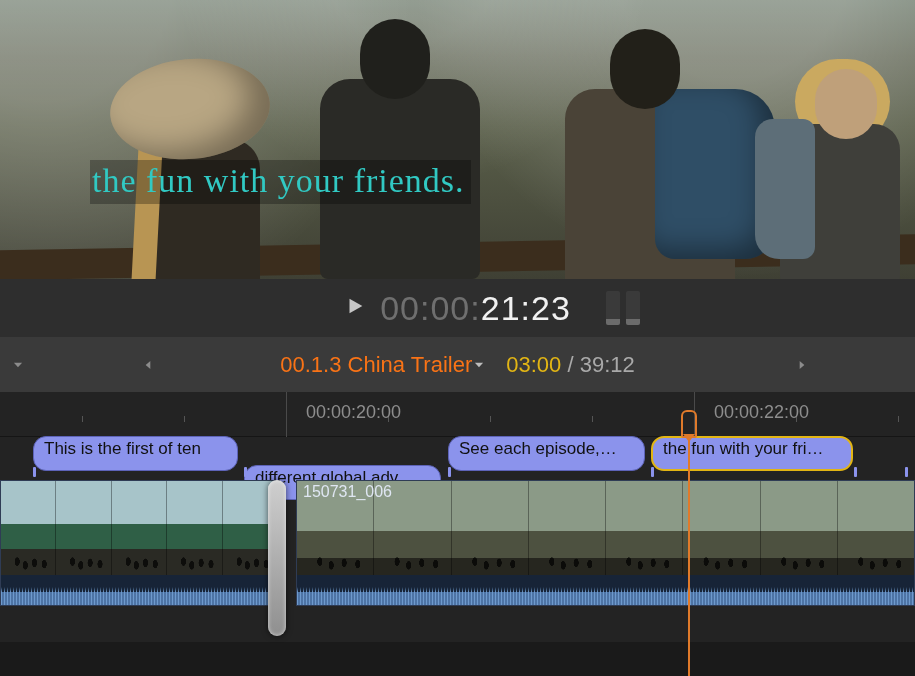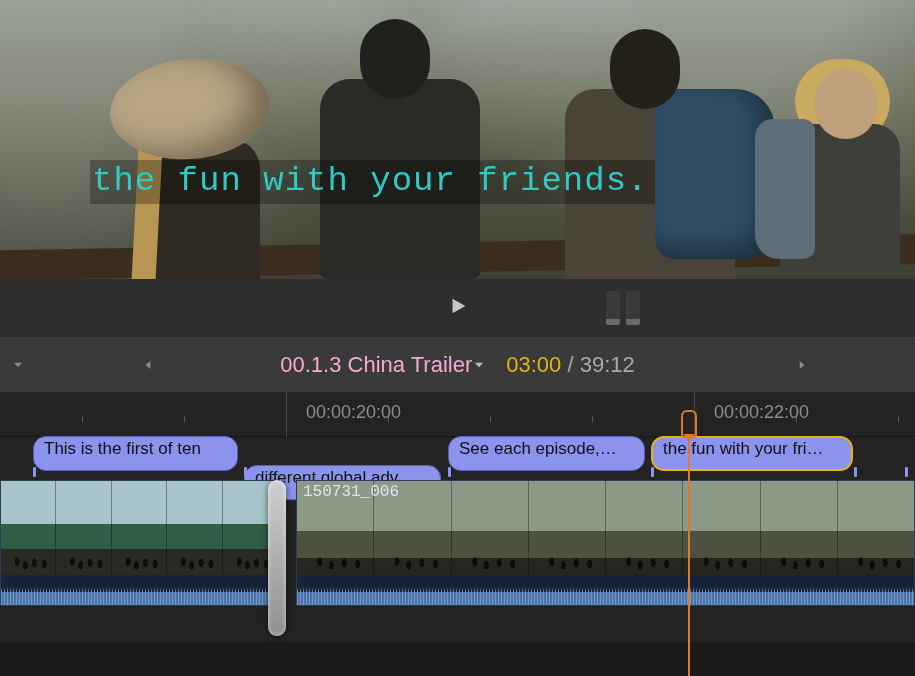--- a/index.html
+++ b/index.html
@@ -42,21 +42,21 @@
   .s3 .pack { position:absolute; left:115px; top:60px; width:120px; height:170px; background:#2f4e66; border-radius:20px 40px 30px 20px; box-shadow: inset -14px -10px 28px rgba(0,0,0,.4);}
   .s4 .head { position:absolute; left:55px; top:10px; width:62px; height:70px; border-radius:34px; background:#bfa07a;}
   .s4 .hair { position:absolute; left:35px; top:0; width:95px; height:85px; border-radius:50px; background:#caa960;}
   .s4 .torso{ position:absolute; left:20px; top:65px; width:120px; height:160px; background:#3f3f3a; border-radius:26px 26px 8px 8px;}
   .s4 .pack { position:absolute; left:-5px; top:60px; width:60px; height:140px; background:#5d6e78; border-radius:18px 12px 12px 24px;}
 
   .caption {
     position: absolute;
     left: 90px;
     bottom: 75px;
-    font-family: Liberation Mono, monospace;
+    font-family: Liberation Serif, serif;
     font-size: 34px;
     letter-spacing: 1px;
     color: #31c9c3;
     background: rgba(0,0,0,0.28);
     padding: 2px 6px 4px 2px;
     white-space: nowrap;
   }
 
   
   .transport {
@@ -83,21 +83,21 @@
     width: 100%;
     background: #3a3a3a;
     display:flex; align-items:center;
   }
   .projectbar .chev { color:#7d7d7d; width:16px; display:flex; justify-content:center;}
   .projectbar .chev svg{ width:14px; height:14px; fill:#8c8c8c;}
   .projectbar .dd { position:absolute; left:10px; }
   .projectbar .prev { position:absolute; left:140px; }
   .projectbar .next { position:absolute; right:105px; }
   .proj-center { position:absolute; left:0; right:0; display:flex; justify-content:center; align-items:baseline; gap:20px; pointer-events:none;}
-  .proj-title { color:#f9a8d4; font-size:22px; display:flex; align-items:center; gap:0; pointer-events:auto;}
+  .proj-title { color:#f97316; font-size:22px; display:flex; align-items:center; gap:0; pointer-events:auto;}
   .proj-title svg{width:14px;height:14px;fill:#bdbdbd;}
   .proj-time { font-size:22px; pointer-events:auto;}
   .proj-time .cur { color:#e2b514; }
   .proj-time .sep, .proj-time .tot { color:#a9a9a9; }
 
   
   .timeline {
     position: relative;
     height: 284px;
     background: #232323;
@@ -121,21 +121,21 @@
 
   .markers-lane { position:relative; height:16px; }
   .marker { position:absolute; top:3px; width:3px; height:10px; background:#8b93ec; border-radius:1px;}
 
   .video-lane {
     position:relative; height:150px; margin-top:0;
   }
   .clip {
     position:absolute; top:0; height:126px; border:1px solid #2f3c55; background:#35476a; overflow:hidden;
   }
-  .clip .label { position:absolute; left:6px; top:2px; color:#dfe6f2; font-size:16px; z-index:3;font-family:Liberation Mono, monospace;}
+  .clip .label { position:absolute; left:6px; top:2px; color:#dfe6f2; font-size:16px; z-index:3;}
   .thumbs { position:absolute; inset:0; display:flex; }
   .thumb  { flex:1; position:relative; border-right:1px solid rgba(0,0,0,.35);}
   .thumb:last-child{ border-right:none;}
   
   .scene-a { background: linear-gradient(180deg,#a7c4c9 0 35%, #2f5f46 35% 55%, #2a2a24 55% 100%); }
   .scene-b { background: linear-gradient(180deg,#8b9a87 0 40%, #4d5140 40% 62%, #26261f 62% 100%); }
   .thumb::after{ content:""; position:absolute; inset:0; background:
       radial-gradient(6px 10px at 30% 65%, rgba(0,0,0,.7) 40%, transparent 45%),
       radial-gradient(6px 10px at 45% 68%, rgba(0,0,0,.7) 40%, transparent 45%),
       radial-gradient(6px 10px at 62% 66%, rgba(0,0,0,.7) 40%, transparent 45%),
@@ -205,20 +205,23 @@
     </div>
 
   <div class="caption">the fun with your friends.</div>
 </div>
 
 <div class="transport">
   <div class="play-btn">
     <svg viewBox="0 0 24 24">
         <path d="M6 4l14 8-14 8z"></path>
       </svg>
+  </div>
+  <div class="timecode">
+    <span>00:00:</span><span class="tc-active">21:23</span>
   </div>
   <div class="meters">
     <div class="bar"></div>
     <div class="bar"></div>
   </div>
 </div>
 
 <div class="projectbar">
   <div class="chev dd">
     <svg viewBox="0 0 24 24">

